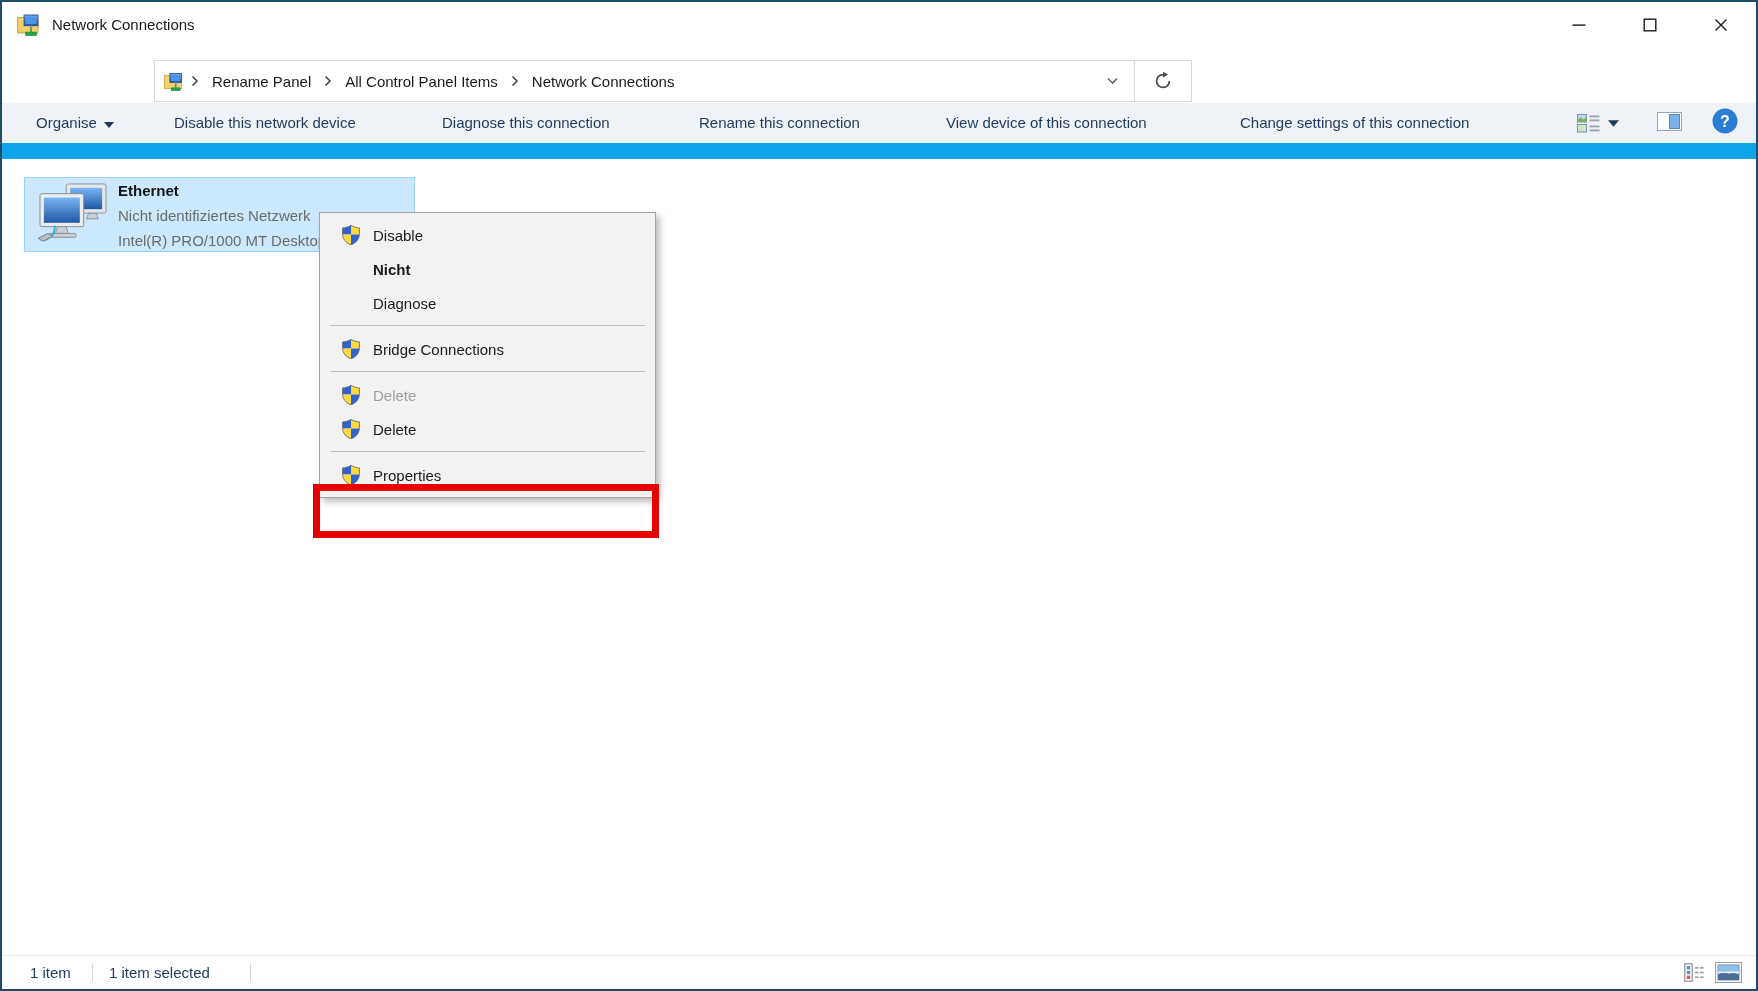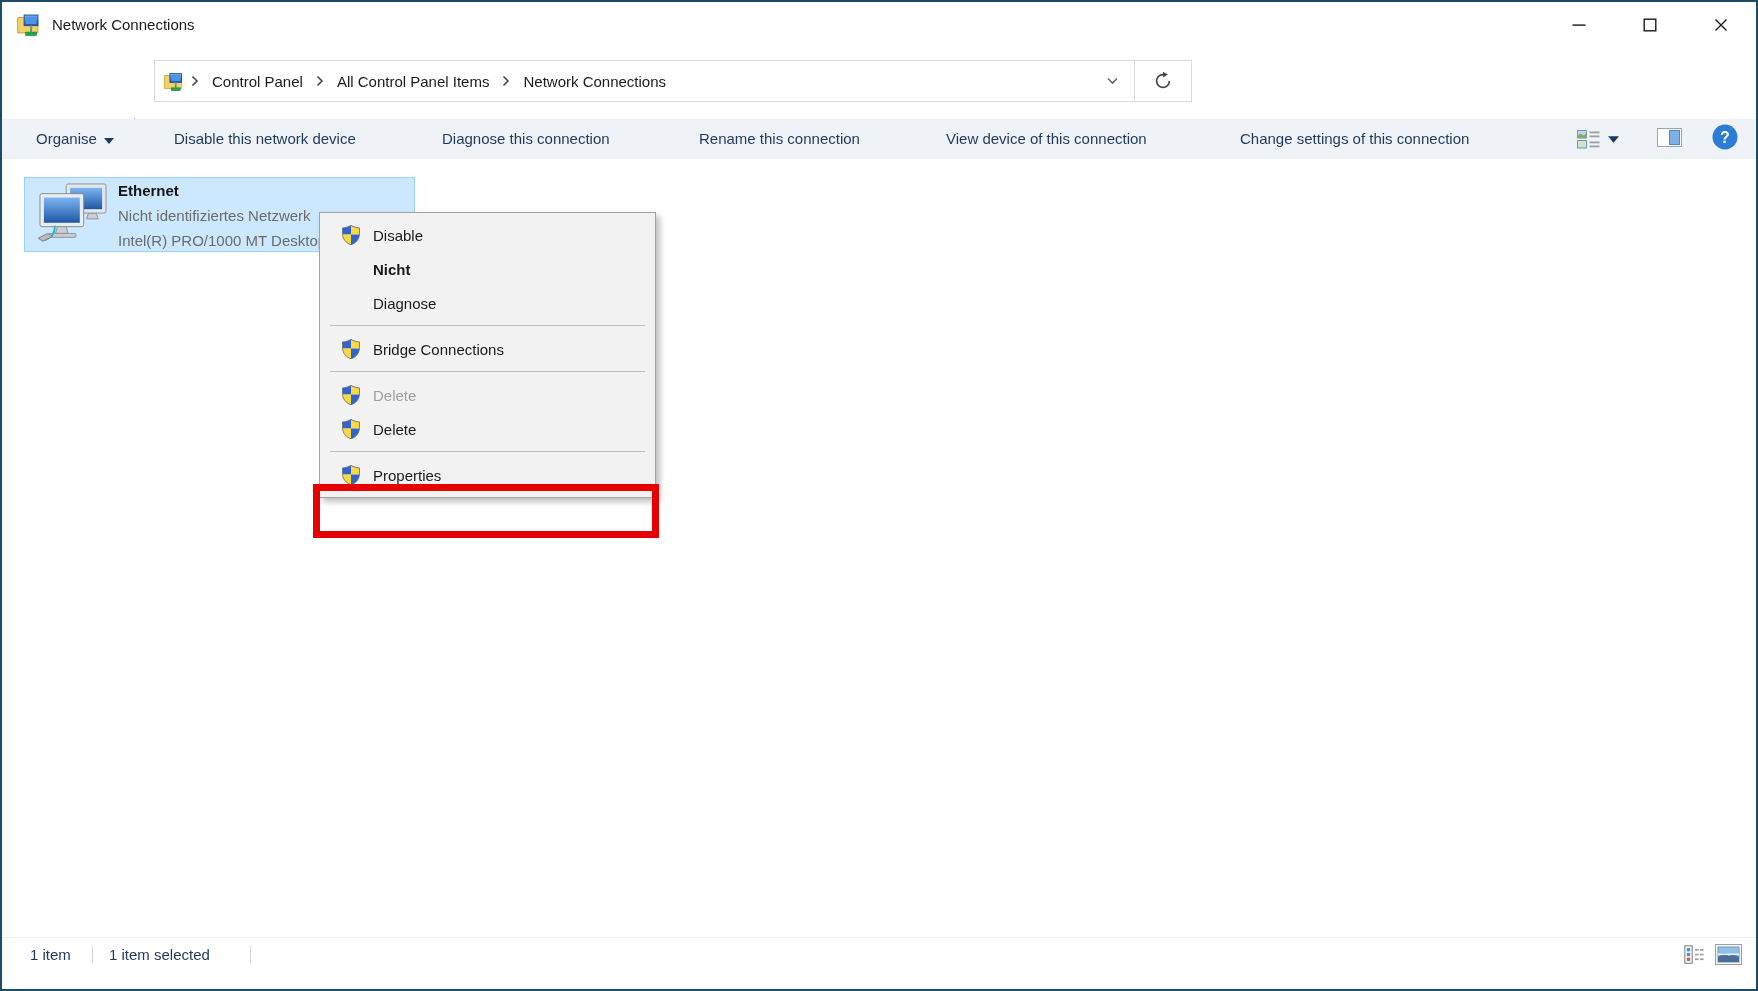--- a/index.html
+++ b/index.html
@@ -42,21 +42,21 @@
   .refresh-btn svg { width:18px; height:18px; }
 
   .searchbox { position:absolute; left:1205px; top:13px; width:533px; height:42px;
                border:1px solid #d9d9d9; background:#fff; }
   .searchbox input { position:absolute; left:0; top:0; width:486px; height:40px; border:none; outline:none;
                      padding-left:14px; font-size:15px; font-family:"Liberation Sans",sans-serif; color:#333; background:transparent; }
   .searchbox input::placeholder { color:#767676; opacity:1; }
   .search-ico { position:absolute; right:14px; top:11px; width:18px; height:18px; }
 
   
-  .toolbar { position:absolute; top:117px; left:0; right:0; height:40px; background:#eff2f7; }
+  .toolbar { position:absolute; top:101px; left:0; right:0; height:40px; background:#eff2f7; }
   .tb-item { position:absolute; top:0; height:40px; line-height:40px; font-size:15px;
              color:var(--toolbar-text,#1e395b); white-space:nowrap; cursor:default; }
   .tb-caret { margin-left:7px; display:inline-block; }
   .i-caret { width:10px; height:6px; color:var(--toolbar-text,#1e395b); }
   .tb-right { position:absolute; right:18px; top:0; height:40px; display:flex; align-items:center; }
   .view-btn { display:flex; align-items:center; margin-right:38px; }
   .view-btn .vicon { width:23px; height:20px; }
   .view-btn .vcaret { width:11px; height:7px; margin-left:8px; color:var(--toolbar-text,#1e395b); }
   .pane-btn { margin-right:30px; } .pane-btn svg { width:25px; height:19px; }
   .help-btn svg { width:26px; height:26px; }
@@ -80,21 +80,21 @@
   .menu-item.bold { font-weight:bold; }
   .menu-item.disabled { color:#9e9e9e; }
   .shield { position:absolute; left:20px; top:6px; }
   .i-shield { width:22px; height:22px; }
   .menu-sep { height:1px; background:#bdbdbd; margin:5px 10px 6px 10px; }
 
   .red-highlight { position:absolute; left:311px; top:325px; width:346px; height:54px;
                    border:7px solid var(--highlight-red,#e60000); z-index:6; pointer-events:none; }
 
   
-  .statusbar { position:absolute; left:0; right:0; bottom:0; height:52px; background:#fff;
+  .statusbar { position:absolute; left:0; right:0; bottom:0; height:34px; background:#fff;
                border-top:1px solid #ededed; font-size:15px; color:#243a5e; }
   .sb-text { position:absolute; top:0; line-height:33px; white-space:nowrap; }
   .sb-count { left:28px; }
   .sb-selected { left:107px; }
   .sb-div { position:absolute; top:8px; width:1px; height:17px; background:#d6d6d6; }
   .sb-div1 { left:90px; } .sb-div2 { left:248px; }
   .sb-icons { position:absolute; right:14px; top:6px; display:flex; align-items:center; }
   .sb-details svg { width:20px; height:19px; }
   .sb-thumb { margin-left:11px; } .sb-thumb svg { width:27px; height:21px; }
 </style>
@@ -266,21 +266,21 @@
     <div class="addressbar">
       <svg class="loc-icon">
           <use href="#sym-netfolder"></use>
         </svg>
       <div class="breadcrumb">
           <span class="crumb-sep">
             <svg class="i-chev-r">
               <use href="#sym-chev-right"></use>
             </svg>
           </span>
-          <span class="crumb">Control Panel</span>
+          <span class="crumb">Rename Panel</span>
           <span class="crumb-sep">
             <svg class="i-chev-r">
               <use href="#sym-chev-right"></use>
             </svg>
           </span>
           <span class="crumb">All Control Panel Items</span>
           <span class="crumb-sep">
             <svg class="i-chev-r">
               <use href="#sym-chev-right"></use>
             </svg>

